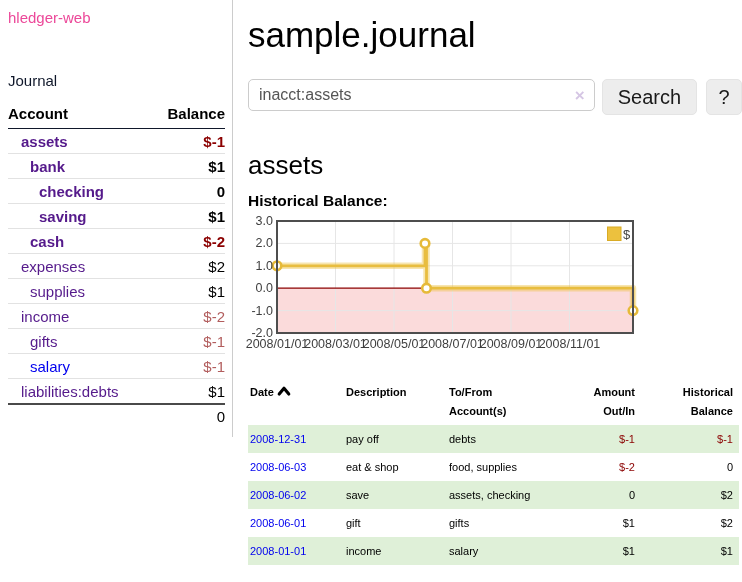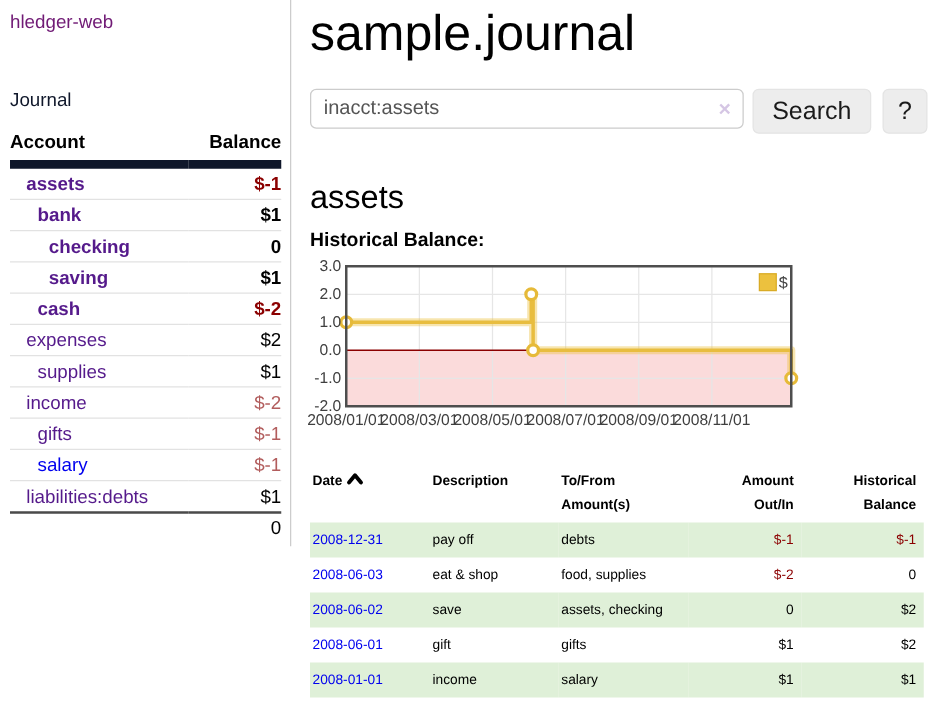--- a/index.html
+++ b/index.html
@@ -3,42 +3,42 @@
 <meta charset="utf-8">
 <style>
   * { margin:0; padding:0; box-sizing:border-box; }
   html,body { width:742px; height:582px; background:#fff; overflow:hidden;
               font-family:"Liberation Sans", sans-serif; color:#000; }
   a { text-decoration:none; }
 
   
   .sidebar { position:absolute; left:0; top:0; width:233px; height:437px;
              border-right:1px solid #ccc; padding:9px 0 0 8px; }
-  .app-link { display:block; font-size:15px; color:#701a75; }
+  .app-link { display:block; font-size:15px; color:#ec4899; }
   .journal-link { display:block; margin-top:46px; font-size:15px; color:#0f172a; }
   table.accounts { margin-top:14px; width:217px; border-collapse:collapse; font-size:15px; }
-  table.accounts th { font-weight:bold; padding:2px 0 6px; border-bottom:7px solid #0f172a; }
+  table.accounts th { font-weight:bold; padding:2px 0 6px; border-bottom:1px solid #0f172a; }
   table.accounts th.h-acct { text-align:left; }
   table.accounts th.h-bal  { text-align:right; }
   table.accounts td { padding:4px 0 3px; border-bottom:1px solid #e2e2e2; vertical-align:middle; }
   table.accounts tr.dark-sep td { border-bottom:2px solid #4a4a4a; }
   table.accounts tr.total td { border-bottom:none; padding-top:3px; }
   .acct a { color:#551a8b; }
   .acct a.blue { color:#0000ee; }
   .lvl0 { padding-left:13px !important; }
   .lvl1 { padding-left:22px !important; }
   .lvl2 { padding-left:31px !important; }
   .bal { text-align:right; }
   .b { font-weight:bold; }
   .neg  { color:#8b0000; }
   .negm { color:#b25d5d; }
 
   
   .main { position:absolute; left:248px; top:0; width:494px; }
-  h1.page-title { font-size:40px; font-weight:500; margin-top:8px; line-height:38px; }
+  h1.page-title { font-size:35px; font-weight:500; margin-top:16px; line-height:38px; }
   .searchrow { margin-top:25px; display:flex; align-items:center; }
   .input-wrap { position:relative; width:358px; height:36px; }
   .search-input { width:100%; height:32px; border:1px solid #ccc; border-radius:5px;
                   padding:0 30px 0 10px; font-size:16px; color:#555;
                   font-family:"Liberation Sans", sans-serif; outline:none; }
   .clear-x { position:absolute; right:10px; top:8px; font-size:17px; font-weight:bold;
              color:#d5c6e4; line-height:18px; cursor:pointer; }
   .btn { height:36px; background:#ededed; border:1px solid #e4e4e4; border-radius:5px;
          font-size:20px; color:#1a1a1a; font-family:Liberation Sans, sans-serif; cursor:pointer; }
   .btn-search { margin-left:7px; padding:0 15px; }
@@ -211,21 +211,21 @@
     <thead>
       <tr>
         <th>
           <span>Date</span><span class="chev"><svg width="14" height="12" viewBox="0 0 14 12">
                 <polyline points="2.2,9 7,3.2 11.8,9" fill="none" stroke="#000" stroke-width="3.1" stroke-linecap="round" stroke-linejoin="round"></polyline>
               </svg></span>
         </th>
         <th>Description</th>
         <th>
           <span>To/From</span><br>
-          <span>Amount(s)</span>
+          <span>Account(s)</span>
         </th>
         <th class="num">
           <span>Amount</span><br>
           <span>Out/In</span>
         </th>
         <th class="num">
           <span>Historical</span><br>
           <span>Balance</span>
         </th>
       </tr>

